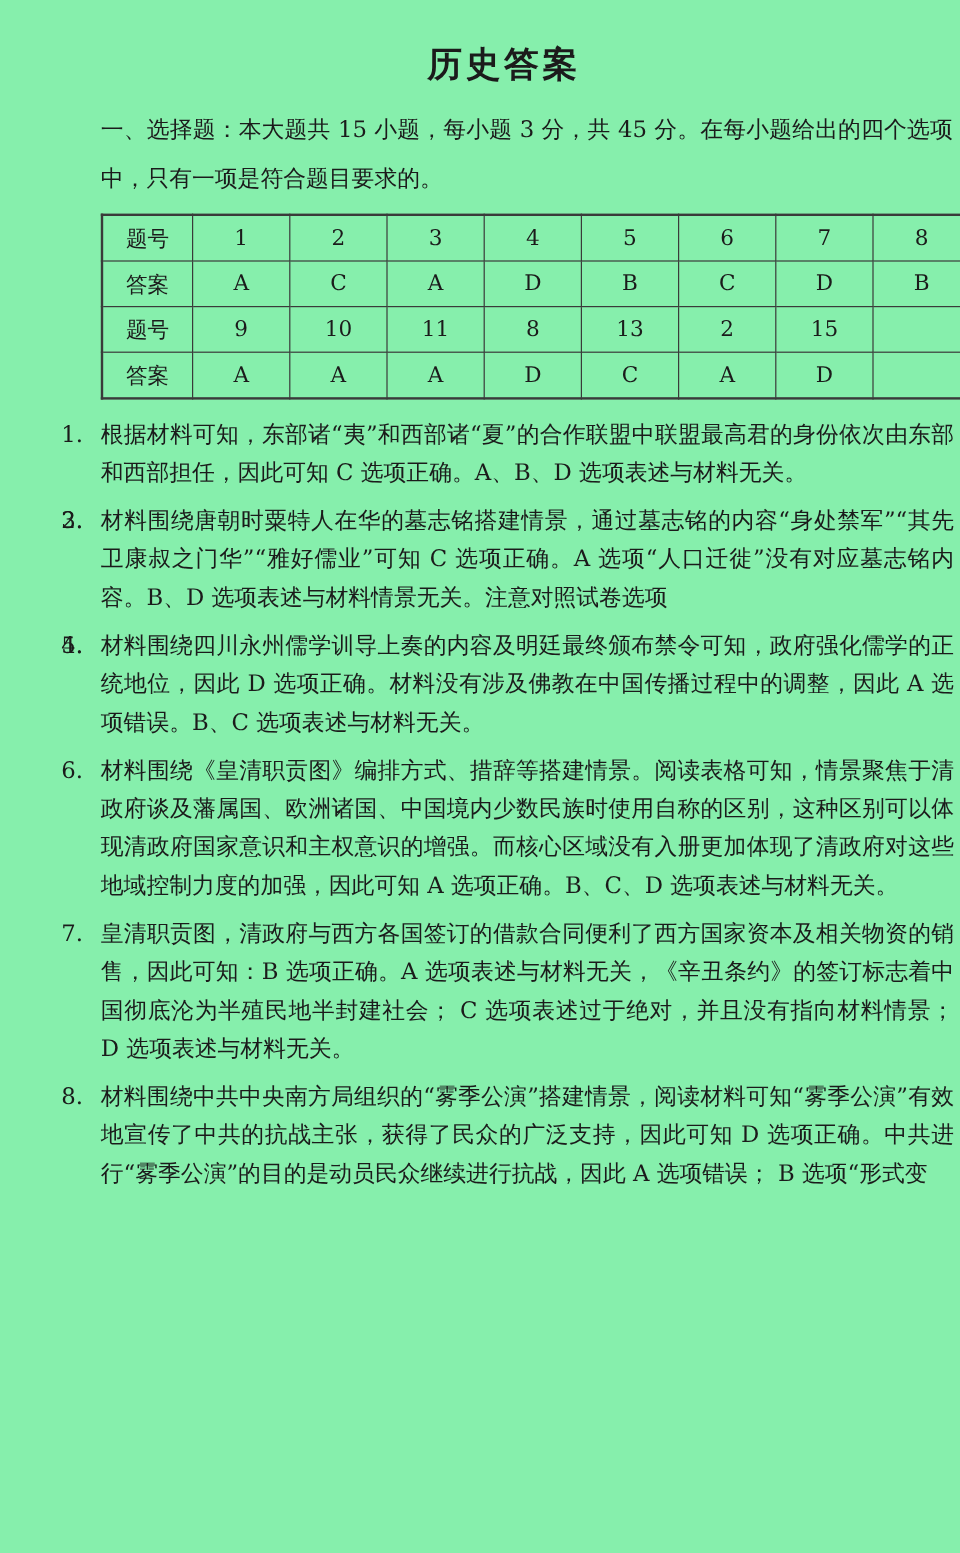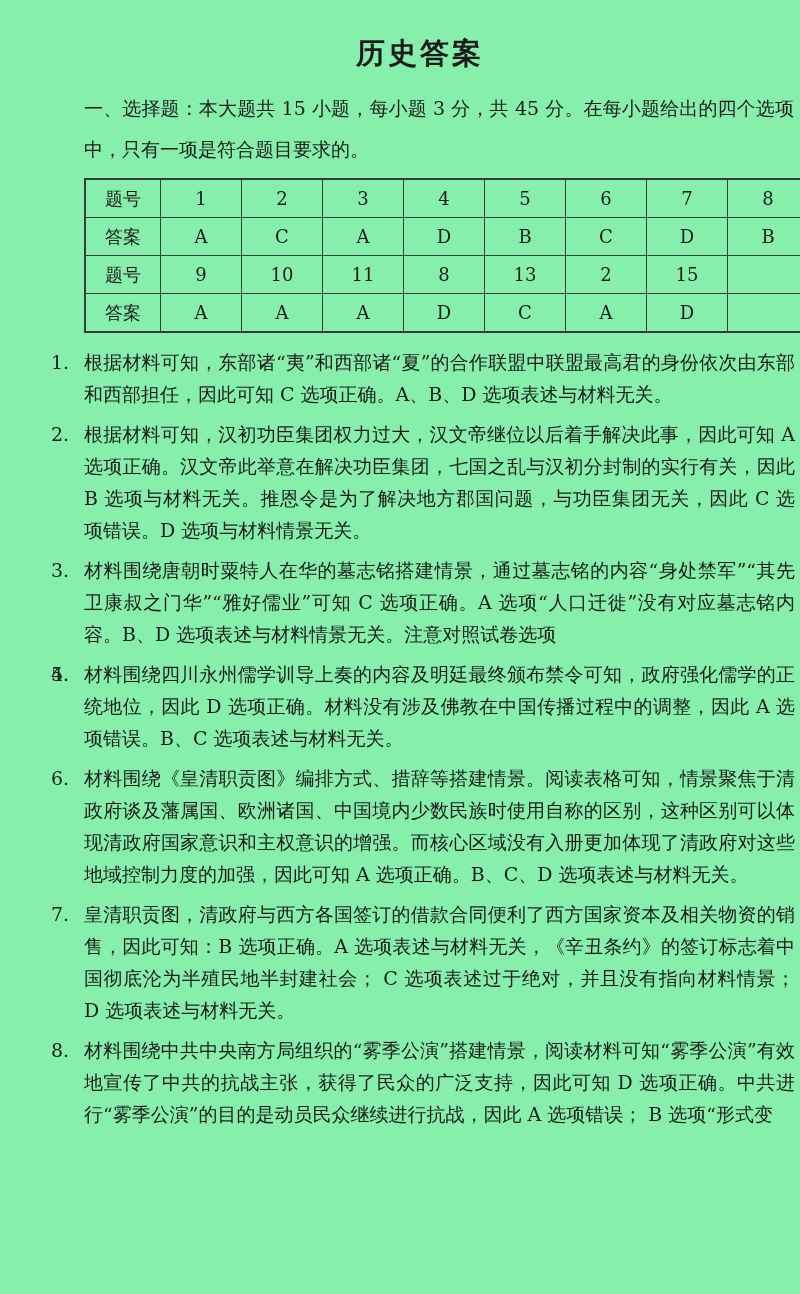--- a/index.html
+++ b/index.html
@@ -94,21 +94,20 @@
   </tbody>
     </table>
 
   <div class="explanations">
     <div class="exp-item">
       <span class="exp-num">1.</span>
       <span class="exp-text">根据材料可知，东部诸“夷”和西部诸“夏”的合作联盟中联盟最高君的身份依次由东部和西部担任，因此可知 C 选项正确。A、B、D 选项表述与材料无关。</span>
     </div>
     <div class="exp-item">
       <span class="exp-num">2.</span>
-      <span class="exp-text">根据材料可知，汉初功臣集团权力过大，汉文帝继位以后着手解决此事，因此可知 A 选项正确。汉文帝此举意在解决功臣集团，七国之乱与汉初分封制的实行有关，因此 B 选项与材料无关。推恩令是为了解决地方郡国问题，与功臣集团无关，因此 C 选项错误。D 选项与材料情景无关。</span>
     </div>
     <div class="exp-item">
       <span class="exp-num">3.</span>
       <span class="exp-text">材料围绕唐朝时粟特人在华的墓志铭搭建情景，通过墓志铭的内容“身处禁军”“其先卫康叔之门华”“雅好儒业”可知 C 选项正确。A 选项“人口迁徙”没有对应墓志铭内容。B、D 选项表述与材料情景无关。注意对照试卷选项</span>
     </div>
     <div class="exp-item">
       <span class="exp-num">4.</span>
     </div>
     <div class="exp-item">
       <span class="exp-num">5.</span>

